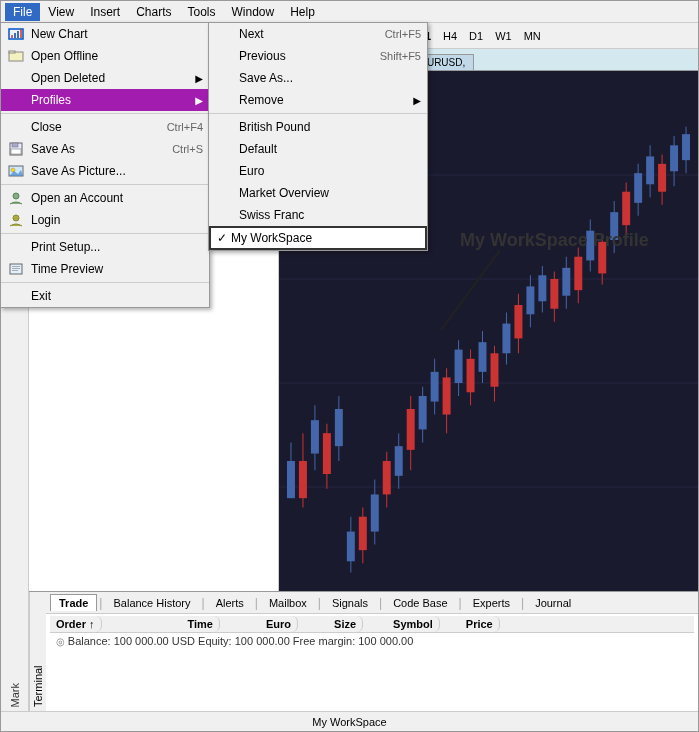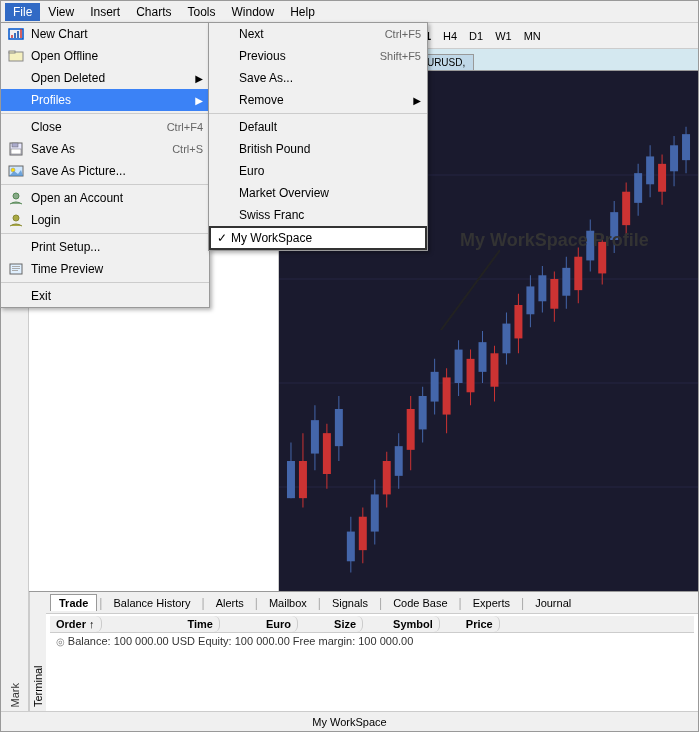--- a/index.html
+++ b/index.html
@@ -276,21 +276,21 @@
       pointer-events: all;
     }
     .menu-row {
       display: flex;
       align-items: center;
       padding: 3px 6px;
       cursor: pointer;
       position: relative;
       font-size: 12px;
     }
-    .menu-row.active-item { background: #3b82f6; color: white; }
+    .menu-row.active-item { background: #a21caf; color: white; }
     .menu-row .menu-icon {
       width: 18px;
       height: 16px;
       margin-right: 6px;
       display: flex;
       align-items: center;
       justify-content: center;
       flex-shrink: 0;
     }
     .menu-row .menu-shortcut {
@@ -718,25 +718,25 @@
       <span>Save As...</span>
     </div>
     <div class="menu-row">
       <span class="menu-icon"></span>
       <span>Remove</span>
       <span class="menu-arrow">▶</span>
     </div>
     <div class="menu-separator"></div>
     <div class="menu-row">
       <span class="menu-icon"></span>
+      <span>British Pound</span>
+    </div>
+    <div class="menu-row">
+      <span class="menu-icon"></span>
       <span>Default</span>
-    </div>
-    <div class="menu-row">
-      <span class="menu-icon"></span>
-      <span>British Pound</span>
     </div>
     <div class="menu-row">
       <span class="menu-icon"></span>
       <span>Euro</span>
     </div>
     <div class="menu-row">
       <span class="menu-icon"></span>
       <span>Market Overview</span>
     </div>
     <div class="menu-row">

